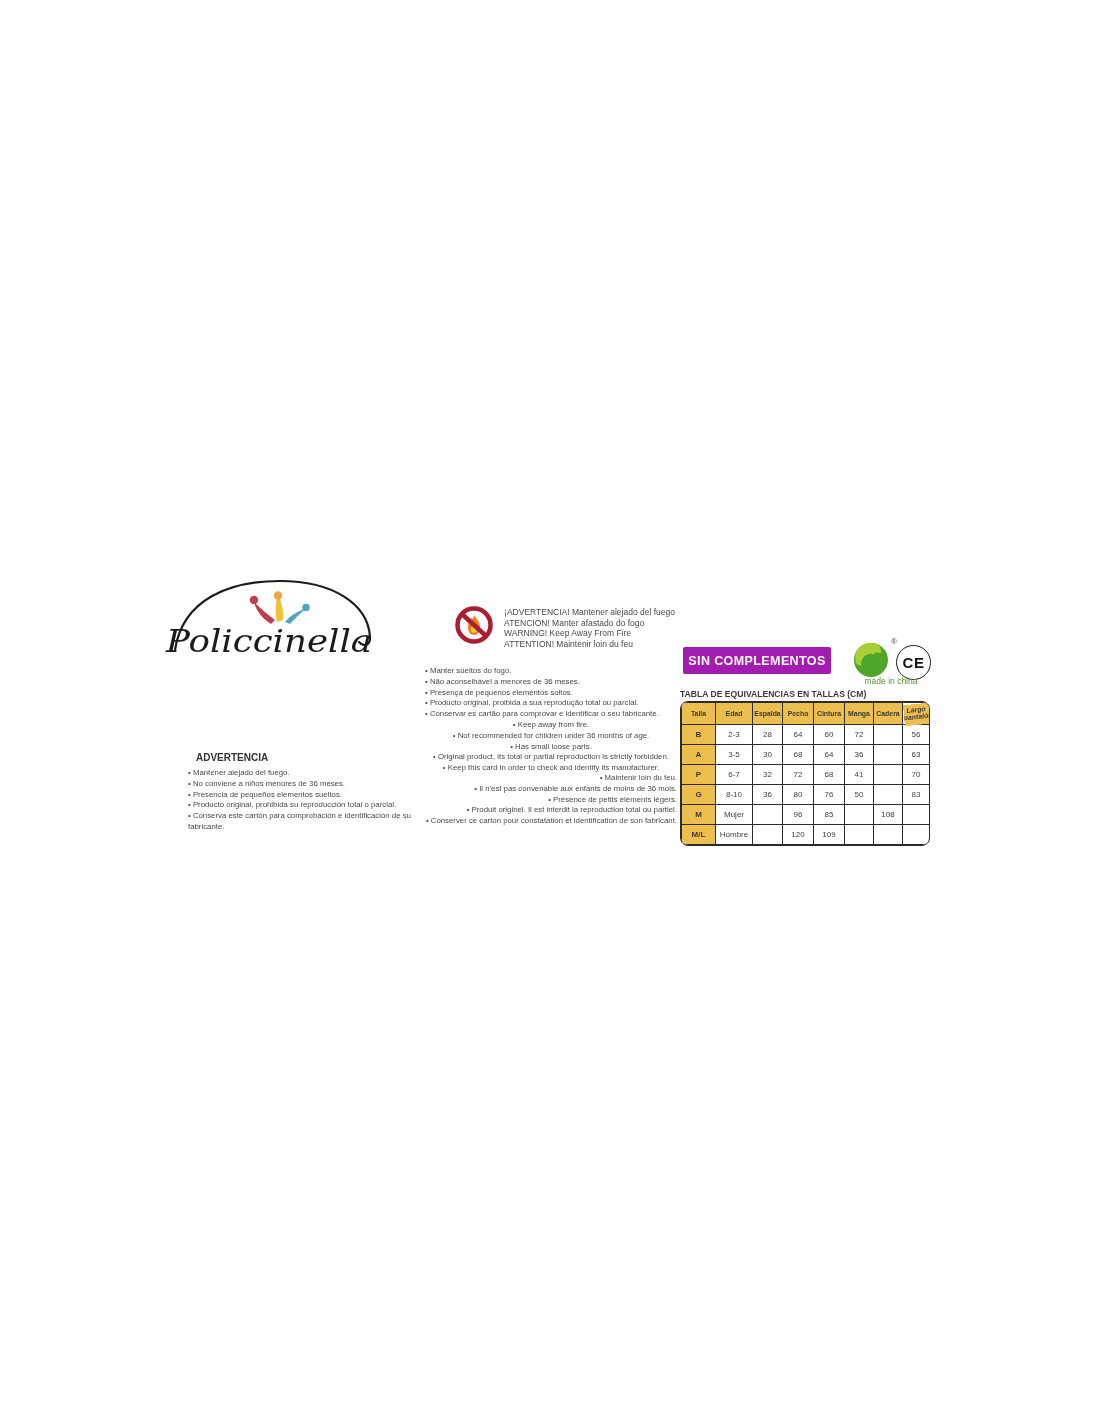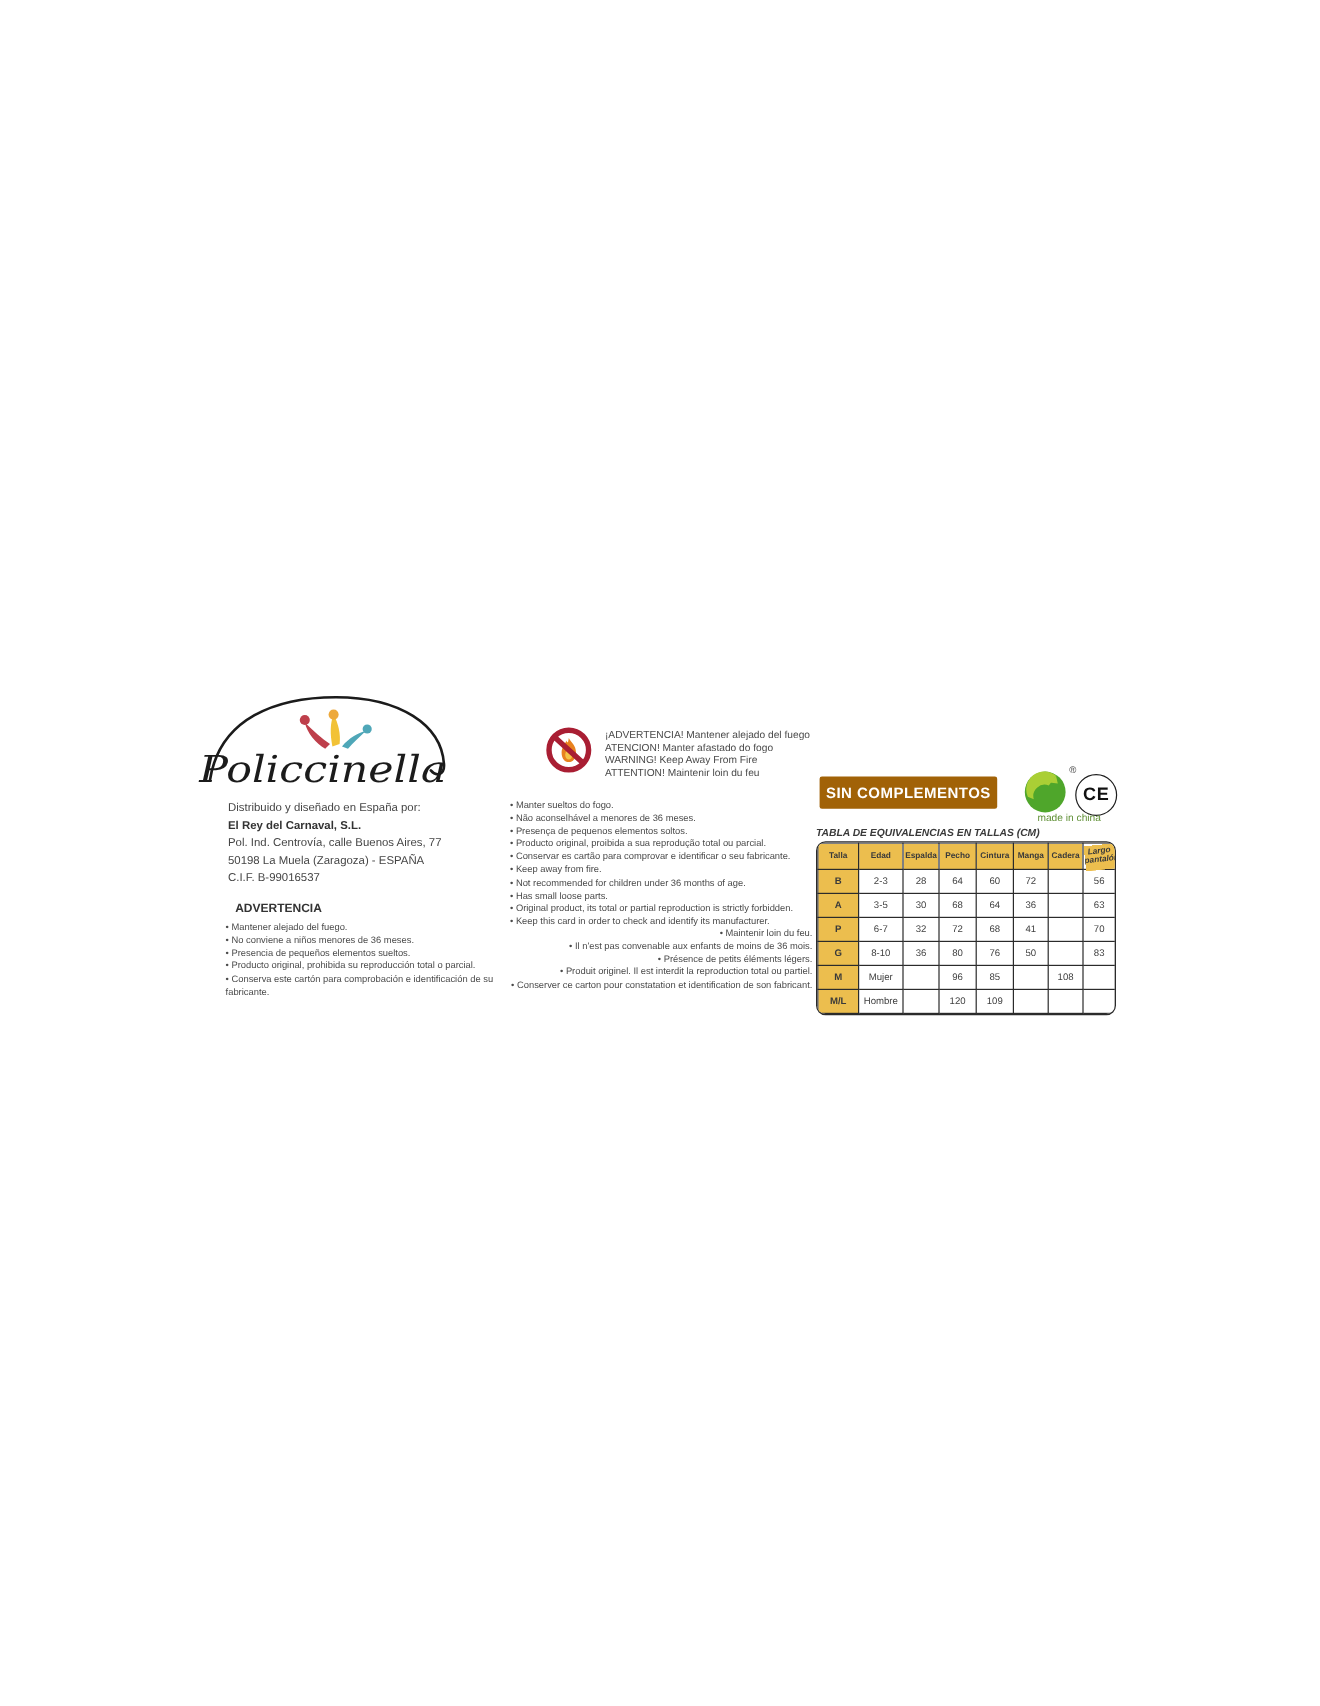--- a/index.html
+++ b/index.html
@@ -12,37 +12,37 @@
   .address{position:absolute;left:190px;top:667px;width:225px;font-size:9.5px;line-height:14.6px;color:#454545;}
   .address .bold{font-weight:bold;color:#333;}
   .adv-title{position:absolute;left:196px;top:752px;font-size:10px;font-weight:bold;color:#333;}
   .bullets{font-size:7.8px;line-height:10.8px;color:#4a4a4a;}
   .bullets-es{position:absolute;left:188px;top:768px;width:235px;}
   
   .fire-row{position:absolute;left:425px;top:605px;width:250px;display:flex;align-items:flex-start;justify-content:flex-end;}
   .fire-icon{flex:0 0 auto;}
   .fire-lines{margin-left:10px;margin-top:2px;font-size:8.5px;line-height:10.6px;color:#4a4a4a;}
   .bullets-pt{position:absolute;left:425px;top:666px;width:252px;}
-  .bullets-en{position:absolute;left:425px;top:720px;width:252px;}
+  .bullets-en{position:absolute;left:425px;top:720px;width:252px;text-align:center;}
   .bullets-fr{position:absolute;left:425px;top:773px;width:252px;text-align:right;}
   
   .badge{
     position:absolute;left:683px;top:647px;width:148px;height:27px;
-    background:#a16207;color:#fff;font-weight:bold;font-size:12.5px;letter-spacing:.4px;
+    background:#a21caf;color:#fff;font-weight:bold;font-size:12.5px;letter-spacing:.4px;
     display:flex;align-items:center;justify-content:center;border-radius:2px;
   }
   .greendot{position:absolute;left:852px;top:641px;}
   .reg-mark{position:absolute;left:891px;top:637px;font-size:8px;color:#444;}
   .ce-mark{
     position:absolute;left:896px;top:645px;width:33px;height:33px;border:1.7px solid #1d1d1d;border-radius:50%;
     display:flex;align-items:center;justify-content:center;font-weight:bold;font-size:15px;color:#111;
     font-family:"Liberation Sans",sans-serif;letter-spacing:.5px;
   }
   .made-in{position:absolute;left:848px;top:676px;width:86px;text-align:center;font-size:8.5px;color:#5f8f35;}
-  .table-title{position:absolute;left:680px;top:689px;font-size:8.6px;font-weight:bold;color:#3a3a3a;font-style:italic;}
+  .table-title{position:absolute;left:680px;top:689px;font-size:8.6px;font-weight:bold;color:#3a3a3a;}
   .table-wrap{
     position:absolute;left:680px;top:701px;width:248px;
     border:1.6px solid #2b2b2b;border-radius:8px;overflow:hidden;background:#fff;
   }
   table.sizes{border-collapse:collapse;width:100%;table-layout:fixed;}
   table.sizes th,table.sizes td{
     border:1.1px solid #2b2b2b;text-align:center;vertical-align:middle;
     font-size:8px;color:#3f3f3f;padding:0;height:19px;overflow:hidden;
   }
   table.sizes thead th{
@@ -63,27 +63,20 @@
       <path d="M20 32 C12 27 5 19 3 10 C10 17 17 23 24 28 Z" fill="#be3f4b"></path>
       <circle cx="3" cy="8" r="4.2" fill="#be3f4b"></circle>
       <path d="M26 30 C24 20 24 11 27 3 C31 11 33 20 32 28 Z" fill="#f2c236"></path>
       <circle cx="27" cy="3.5" r="4.2" fill="#eda93c"></circle>
       <path d="M34 30 C40 23 47 19 54 17 C48 23 43 27 39 32 Z" fill="#4fa7b8"></path>
       <circle cx="55" cy="15.5" r="3.8" fill="#4fa7b8"></circle>
     </g>
     <text x="3" y="76" font-family="DejaVu Serif, serif" font-style="italic" font-size="31" fill="#1b1b1b" textLength="206" lengthAdjust="spacingAndGlyphs">Policcinella</text>
   </svg>
 
-  <div class="address">
-    <div>Distribuido y diseñado en España por:</div>
-    <div class="bold">El Rey del Carnaval, S.L.</div>
-    <div>Pol. Ind. Centrovía, calle Buenos Aires, 77</div>
-    <div>50198 La Muela (Zaragoza) - ESPAÑA</div>
-    <div>C.I.F. B-99016537</div>
-  </div>
 
   <div class="adv-title">ADVERTENCIA</div>
 
   <div class="bullets bullets-es">
     <div>• Mantener alejado del fuego.</div>
     <div>• No conviene a niños menores de 36 meses.</div>
     <div>• Presencia de pequeños elementos sueltos.</div>
     <div>• Producto original, prohibida su reproducción total o parcial.</div>
     <div>• Conserva este cartón para comprobación e identificación de su fabricante.</div>
   </div>

